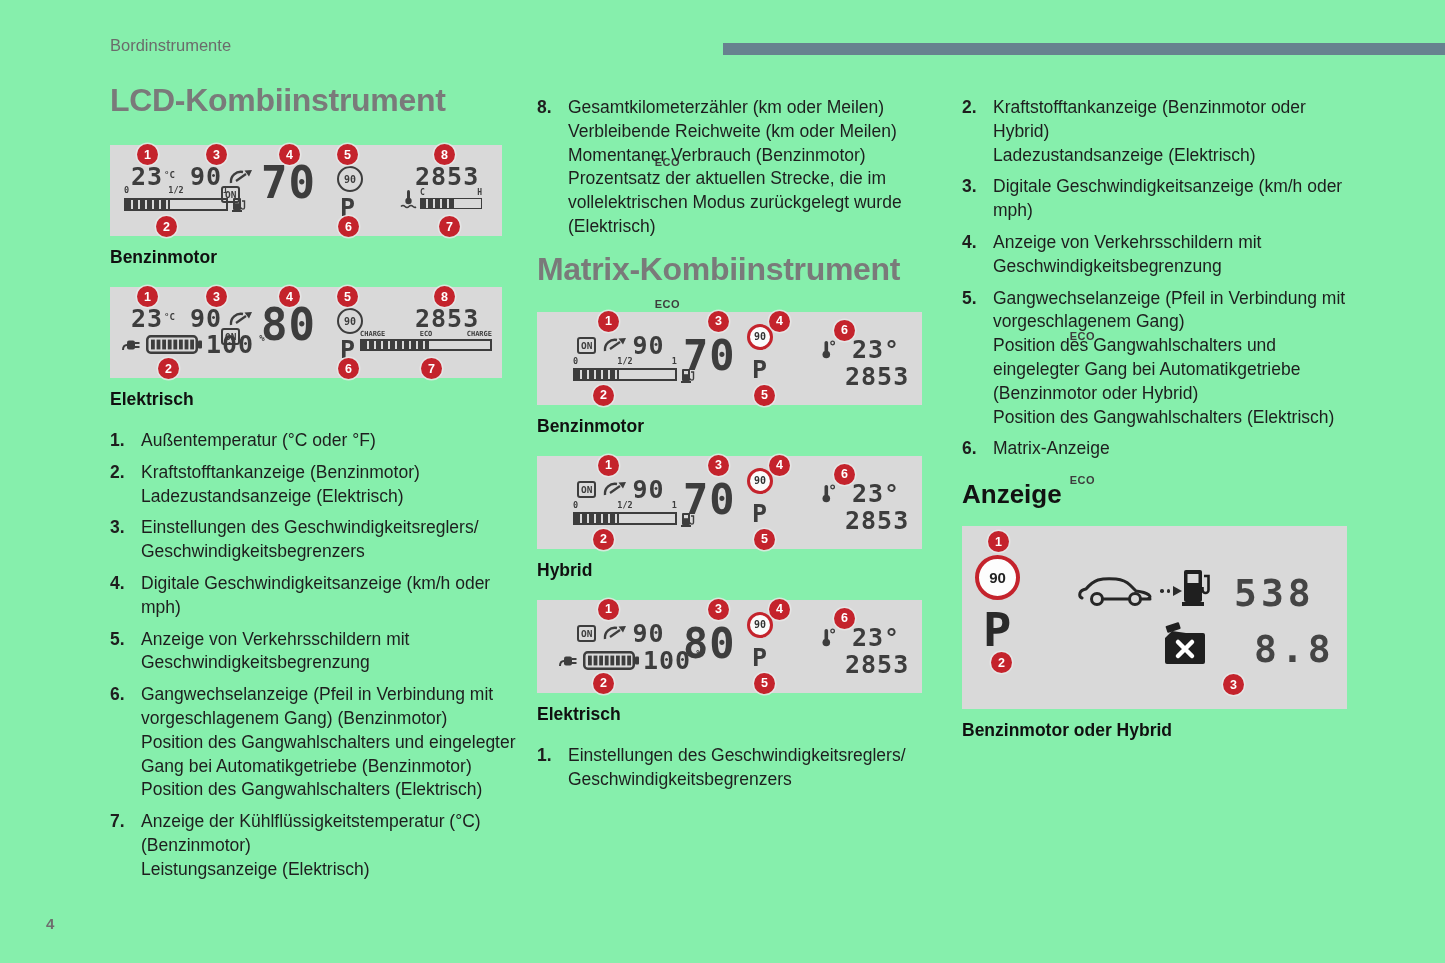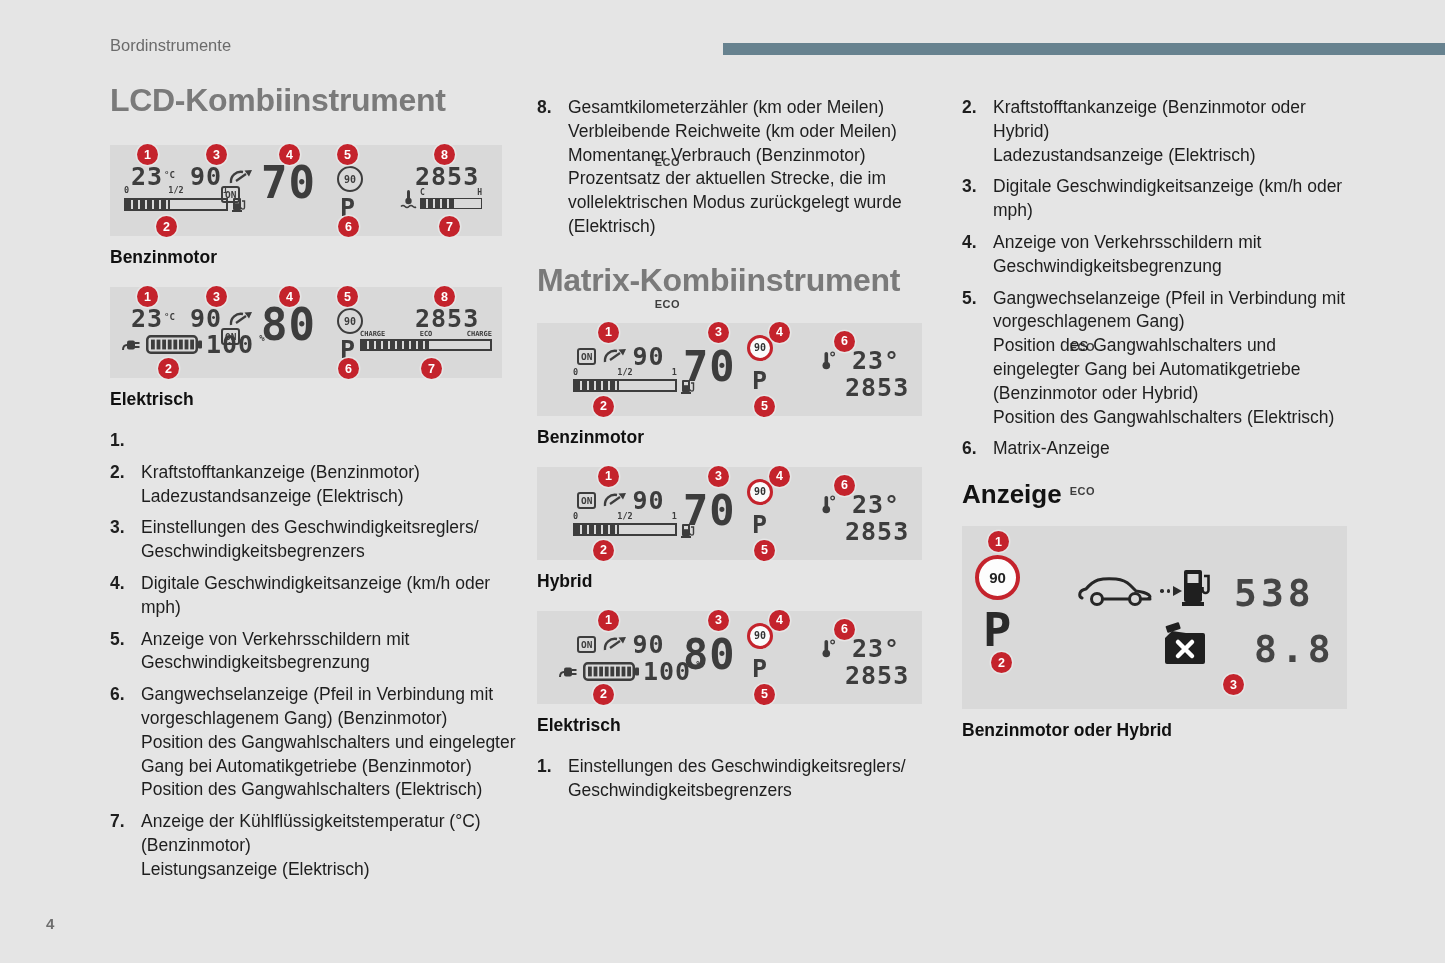--- a/index.html
+++ b/index.html
@@ -1,20 +1,20 @@
 <!DOCTYPE html>
 <html style="--ink: #3d3d3d; --callout: #c4232c; --dbg: #d9d9d9; --bar: #67828f;"><head>
 <meta charset="utf-8">
 <style>
   :root{
     --ink:#3d3d3d; --callout:#c4232c; --dbg:#d9d9d9; --bar:#67828f;
     --text:#1e1e1e; --gray-title:#7a7a7a;
   }
   html,body{margin:0;padding:0;background:#fff;}
-  .page{position:relative;width:1445px;height:963px;background:#e5e5e5;overflow:hidden;
+  .page{position:relative;width:1445px;height:963px;background:#86efac;overflow:hidden;
         font-family:"Liberation Sans",sans-serif;color:var(--text);}
   .kicker{position:absolute;left:110px;top:36px;font-size:16.5px;color:#6b6b6b;}
   .topbar{position:absolute;left:723px;top:43px;width:722px;height:12px;background:var(--bar);}
   .pagenum{position:absolute;left:46px;top:915px;font-weight:700;font-size:15px;color:#6e6e6e;}
 
   .col{position:absolute;}
   .gtitle{margin:0 0 26px 0;font-size:32px;font-weight:600;color:var(--gray-title);
           letter-spacing:-0.3px;white-space:nowrap;}
   .btitle{margin:18px 0 16px 0;font-size:26px;font-weight:800;color:#121212;}
   .caption{margin:11px 0 19px 0;font-size:17.5px;font-weight:700;color:#101010;}
@@ -227,20 +227,23 @@
         <div class="pw-bar">
             <i class="fg-fill" style="width:52%"></i>
           </div>
       </div>
     </div>
     <p class="caption">Elektrisch</p>
 
     <ol class="plist">
         <li>
           <span class="num">1.</span>
+          <div class="lines">
+            <div>Außentemperatur (°C oder °F)</div>
+          </div>
         </li>
         <li>
           <span class="num">2.</span>
           <div class="lines">
             <div>Kraftstofftankanzeige (Benzinmotor)</div>
             <div>Ladezustandsanzeige (Elektrisch)</div>
           </div>
         </li>
         <li>
           <span class="num">3.</span>
@@ -285,21 +288,21 @@
           <span class="num">8.</span>
           <div class="lines">
             <div>Gesamtkilometerzähler (km oder Meilen)</div>
             <div>Verbleibende Reichweite (km oder Meilen)</div>
             <div>Momentaner Verbrauch (Benzinmotor)</div>
             <div>Prozentsatz der aktuellen Strecke, die im vollelektrischen Modus zurückgelegt wurde (Elektrisch)</div>
           </div>
         </li>
       </ol>
 
-    <h1 class="gtitle" style="margin-top:23px;margin-bottom:24px">Matrix-Kombiinstrument</h1>
+    <h1 class="gtitle" style="margin-top:12px;margin-bottom:24px">Matrix-Kombiinstrument</h1>
 
     <div class="cluster" style="width:385px;height:93px">
       <span class="co" style="left:61px;top:-1px">1</span>
       <span class="co" style="left:171px;top:-1px">3</span>
       <span class="co" style="left:232px;top:-1px">4</span>
       <span class="co" style="left:297px;top:8px">6</span>
       <span class="co" style="left:56px;bottom:-1px">2</span>
       <span class="co" style="left:217px;bottom:-1px">5</span>
 
       <div class="ab row" style="left:40px;top:21px">

